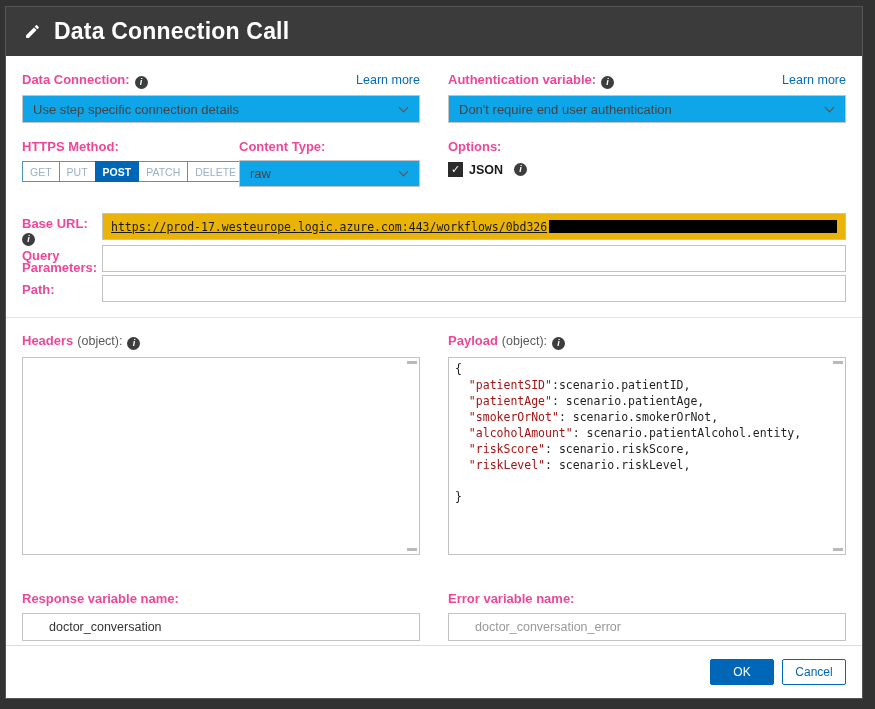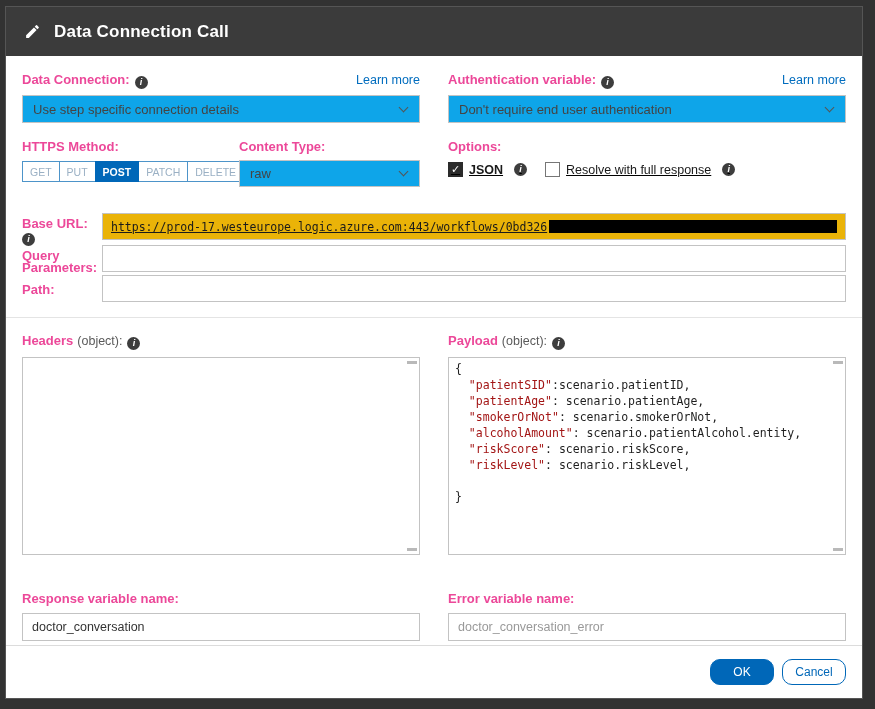--- a/index.html
+++ b/index.html
@@ -21,21 +21,21 @@
   .dlg-header {
     height: 49px;
     background: #3b3b3b;
     color: #fff;
     display: flex;
     align-items: center;
     gap: 13px;
     padding: 0 18px;
     flex: 0 0 auto;
   }
-  .dlg-title { font-size: 17px; font-weight: bold; letter-spacing: .2px; }
+  .dlg-title { font-size: 23px; font-weight: bold; letter-spacing: .2px; }
   .pencil { display: inline-flex; }
 
   .dlg-body { flex: 1 1 auto; padding: 16px 16px 0; overflow: hidden; }
 
   .two-col { display: flex; gap: 28px; }
   .two-col > .field { flex: 1; min-width: 0; }
 
   .lbl { font-weight: bold; font-size: 13px; color: #ec4899; }
   .label-row { display: flex; justify-content: space-between; align-items: baseline; margin-bottom: 6px; }
   .learn { color: #006cbe; font-size: 12.5px; text-decoration: none; cursor: pointer; }
@@ -85,21 +85,21 @@
     margin-left: -1px; cursor: pointer;
   }
   .method-btn:first-child { margin-left: 0; }
   .method-btn.selected {
     background: #0067b8; border-color: #0067b8;
     color: #fff; font-weight: bold;
     position: relative; z-index: 1;
   }
   .ct-select { margin-top: 6px; height: 27px; }
 
-  .cb-row { display: flex; gap: 18px; align-items: flex-end; margin-top: 8px; text-decoration: underline; }
+  .cb-row { display: flex; gap: 18px; align-items: flex-end; margin-top: 8px; }
   .cb { display: inline-flex; align-items: center; gap: 6px; cursor: pointer; }
   .cb-box {
     width: 15px; height: 15px;
     border: 1px solid #767676; background: #fff;
     display: inline-flex; align-items: center; justify-content: center;
     flex: 0 0 auto;
   }
   .cb-box.checked { background: #2b2b2b; border-color: #2b2b2b; }
   .cb-box.checked::after { content: "✓"; color: #fff; font-size: 11px; line-height: 1; }
   .cb-label { font-size: 12.5px; color: #1a1a1a; }
@@ -160,35 +160,35 @@
   .code-key { color: #a31515; }
   .sb-dash { position: absolute; right: 2px; width: 10px; height: 3px; background: #b9b9b9; }
   .sb-dash.top { top: 3px; }
   .sb-dash.bot { bottom: 3px; }
 
   .vars { margin-top: 36px; }
   .vars .lbl { display: block; margin-bottom: 7px; }
   .txt-input {
     width: 100%; height: 28px;
     border: 1px solid #c3c3c3;
-    padding: 0 9px;
+    padding: 0 26px;
     font-family: inherit; font-size: 12.5px; color: #333;
     outline: none;
   }
   .txt-input::placeholder { color: #999; }
 
   .dlg-footer {
     flex: 0 0 auto;
     height: 53px;
     border-top: 1px solid #dcdcdc;
     display: flex; justify-content: flex-end; align-items: center;
     gap: 8px; padding: 0 16px;
     background: #fff;
   }
-  .btn { width: 64px; height: 26px; font-family: inherit; font-size: 12px; cursor: pointer; border-radius: 10px; }
+  .btn { width: 64px; height: 26px; font-family: inherit; font-size: 12px; cursor: pointer; border-radius: 2px; }
   .btn-primary { background: #0067b8; color: #fff; border: 1px solid #0067b8; }
   .btn-secondary { background: #fff; color: #0067b8; border: 1px solid #0067b8; }
 </style>
 </head>
 <body>
 
 <div class="dialog">
 
   <div class="dlg-header">
     <span class="pencil">
@@ -245,25 +245,20 @@
         </div>
       </div>
       <div class="row2-right">
         <div class="lbl">Options:</div>
         <div class="cb-row">
           <label class="cb">
             <span class="cb-box checked"></span>
             <span class="cb-label bold">JSON</span>
             <span class="info"></span>
           </label>
-          <label class="cb">
-            <span class="cb-box"></span>
-            <span class="cb-label">Resolve with full response</span>
-            <span class="info"></span>
-          </label>
         </div>
       </div>
     </div>
 
     <div class="url-section">
       <div class="url-row">
         <div class="url-label base">
           <span class="lbl">Base URL:</span>
           <span class="info"></span>
         </div>

